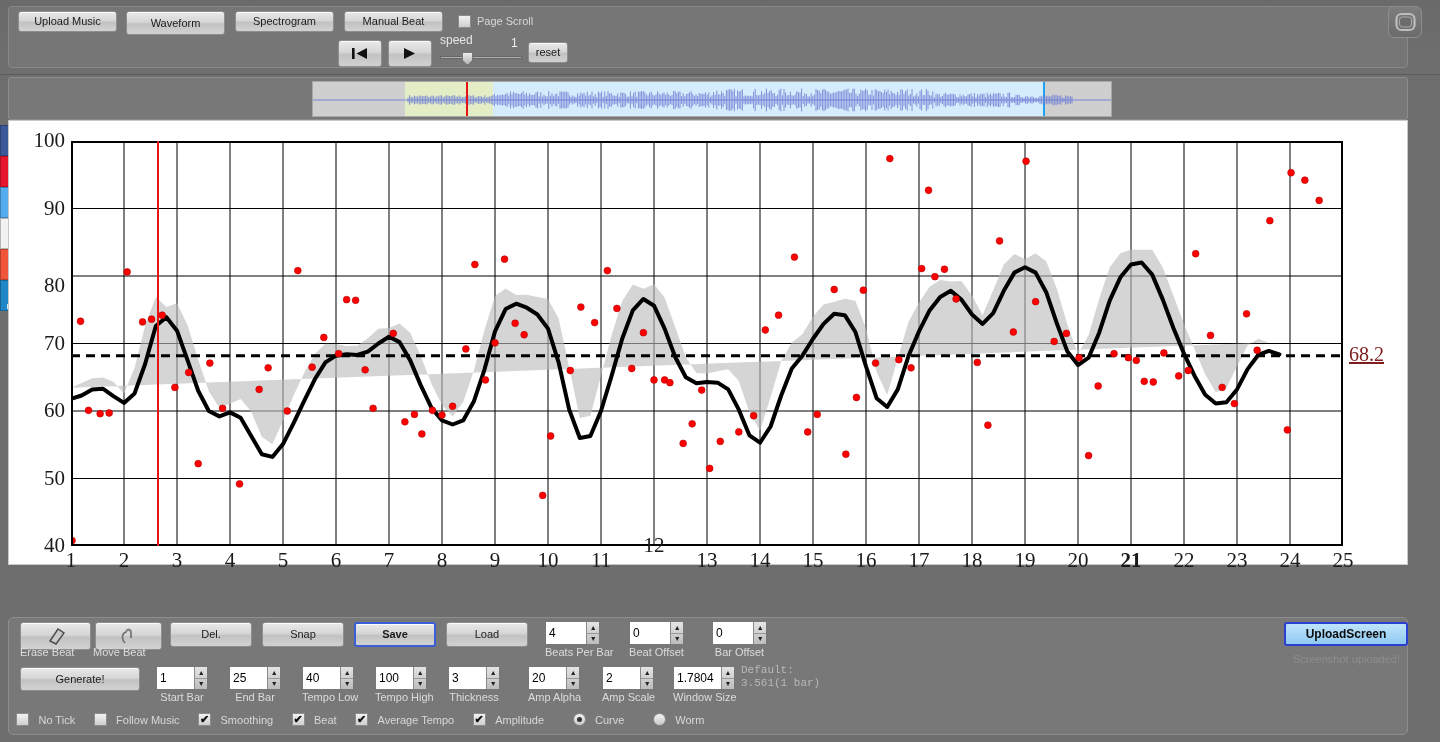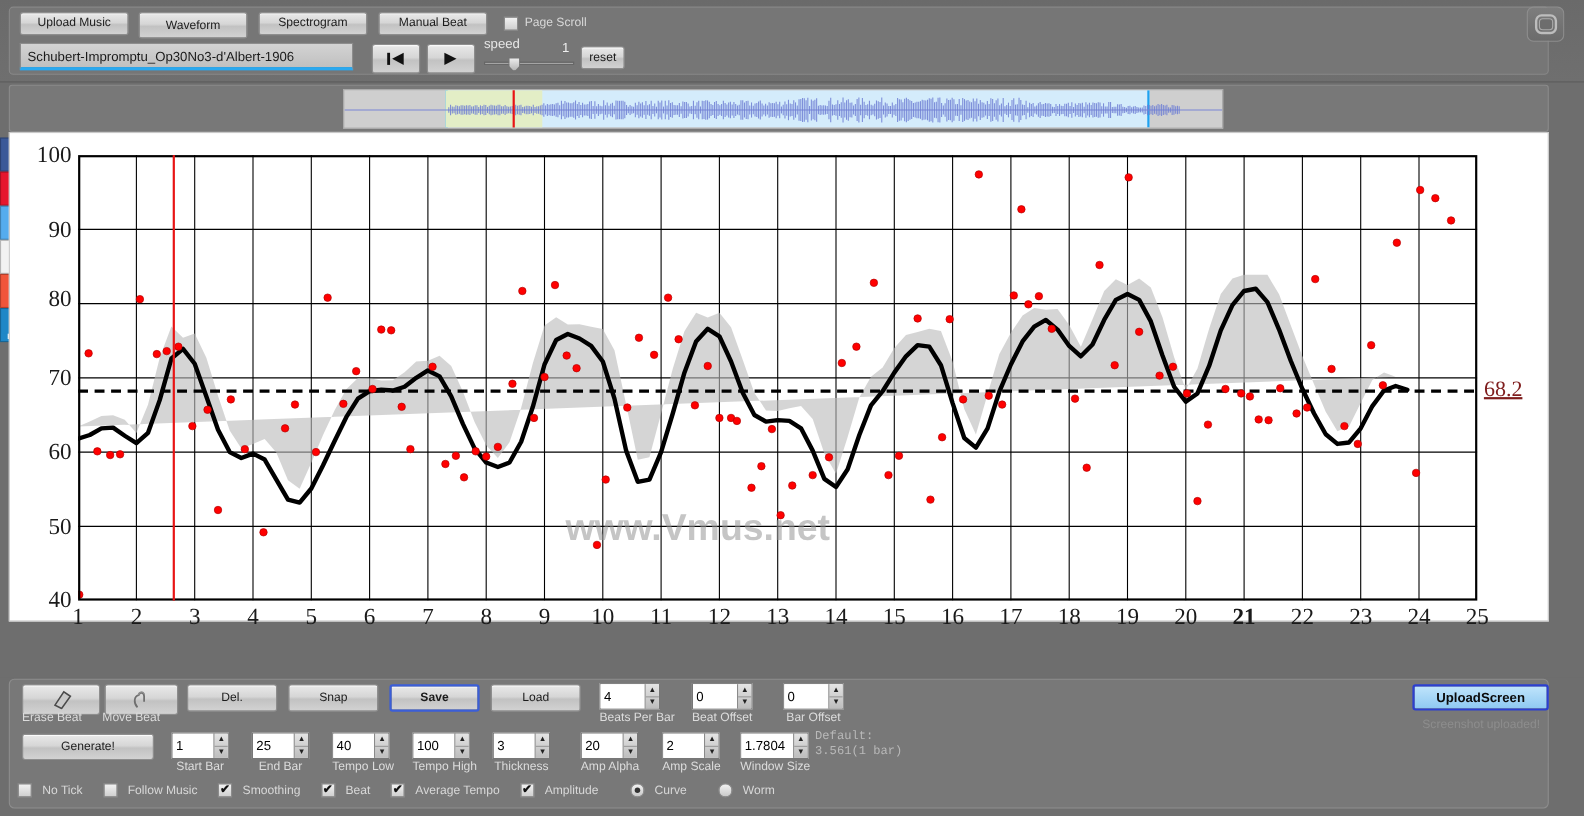--- a/index.html
+++ b/index.html
@@ -147,23 +147,20 @@
   <div class="panel"></div>
 
   <div class="btn" style="position:absolute;left:18px;top:11px;width:99px;height:21px;">Upload Music</div>
   <div class="btn" style="position:absolute;left:126px;top:11px;width:99px;height:24px;">Waveform</div>
   <div class="btn" style="position:absolute;left:235px;top:11px;width:99px;height:21px;">Spectrogram</div>
   <div class="btn" style="position:absolute;left:344px;top:11px;width:99px;height:21px;">Manual Beat</div>
 
   <span class="chk" style="position:absolute;left:458px;top:15px;"></span>
   <span class="lbl" style="position:absolute;left:477px;top:15px;">Page Scroll</span>
 
-  <div id="fileField">
-    <span>Schubert-Impromptu_Op30No3-d'Albert-1906</span>
-  </div>
 
   <div class="btn transport" style="left:338px;">
     <svg width="18" height="13" viewBox="0 0 18 13">
       <rect x="1" y="1" width="2.6" height="11" fill="#111"></rect>
       <polygon points="16,1 16,12 5.5,6.5" fill="#111"></polygon>
     </svg>
   </div>
   <div class="btn transport" style="left:388px;">
     <svg width="18" height="13" viewBox="0 0 18 13">
       <polygon points="3,1 3,12 14,6.5" fill="#111"></polygon>
@@ -764,41 +761,40 @@
         <circle cx="1186.14" cy="209.25" r="3.4" fill="#ff0000" stroke="#b00000" stroke-width="0.6"></circle>
         <circle cx="1198.86" cy="79.65" r="3.4" fill="#ff0000" stroke="#b00000" stroke-width="0.6"></circle>
         <circle cx="1216.35" cy="288.90" r="3.4" fill="#ff0000" stroke="#b00000" stroke-width="0.6"></circle>
         <circle cx="1220.06" cy="31.73" r="3.4" fill="#ff0000" stroke="#b00000" stroke-width="0.6"></circle>
         <circle cx="1233.84" cy="39.15" r="3.4" fill="#ff0000" stroke="#b00000" stroke-width="0.6"></circle>
         <circle cx="1248.15" cy="59.40" r="3.4" fill="#ff0000" stroke="#b00000" stroke-width="0.6"></circle>
       </svg>
     <div class="axisframe"></div>
     <div id="playLine" style="left: 85.86px; top: 0px; height: 405px; background: rgb(232, 20, 20);"></div>
   </div>
-  <div id="watermark">www.Vmus.net</div>
   <div id="avgLabel" style="left: 1340px; top: 221.65px;">68.2</div>
 <div class="ylab" style="left: 16px; top: 412px;">40</div>
     <div class="ylab" style="left: 16px; top: 344.5px;">50</div>
     <div class="ylab" style="left: 16px; top: 277px;">60</div>
     <div class="ylab" style="left: 16px; top: 209.5px;">70</div>
-    <div class="ylab" style="left: 16px; top: 138px;">80</div>
+    <div class="ylab" style="left: 16px; top: 152px;">80</div>
     <div class="ylab" style="left: 16px; top: 74.5px;">90</div>
     <div class="ylab" style="left: 16px; top: 7px;">100</div>
     <div class="xlab" style="left: 47px; top: 427px;">1</div>
     <div class="xlab" style="left: 100px; top: 427px;">2</div>
     <div class="xlab" style="left: 153px; top: 427px;">3</div>
     <div class="xlab" style="left: 206px; top: 427px;">4</div>
     <div class="xlab" style="left: 259px; top: 427px;">5</div>
     <div class="xlab" style="left: 312px; top: 427px;">6</div>
     <div class="xlab" style="left: 365px; top: 427px;">7</div>
     <div class="xlab" style="left: 418px; top: 427px;">8</div>
     <div class="xlab" style="left: 471px; top: 427px;">9</div>
     <div class="xlab" style="left: 524px; top: 427px;">10</div>
     <div class="xlab" style="left: 577px; top: 427px;">11</div>
-    <div class="xlab" style="left: 630px; top: 427px;">12</div>
+    <div class="xlab" style="left: 630px; top: 412px;">12</div>
     <div class="xlab" style="left: 683px; top: 427px;">13</div>
     <div class="xlab" style="left: 736px; top: 427px;">14</div>
     <div class="xlab" style="left: 789px; top: 427px;">15</div>
     <div class="xlab" style="left: 842px; top: 427px;">16</div>
     <div class="xlab" style="left: 895px; top: 427px;">17</div>
     <div class="xlab" style="left: 948px; top: 427px;">18</div>
     <div class="xlab" style="left: 1001px; top: 427px;">19</div>
     <div class="xlab" style="left: 1054px; top: 427px;">20</div>
     <div class="xlab" style="left: 1107px; top: 427px; font-weight: bold;">21</div>
     <div class="xlab" style="left: 1160px; top: 427px;">22</div>

